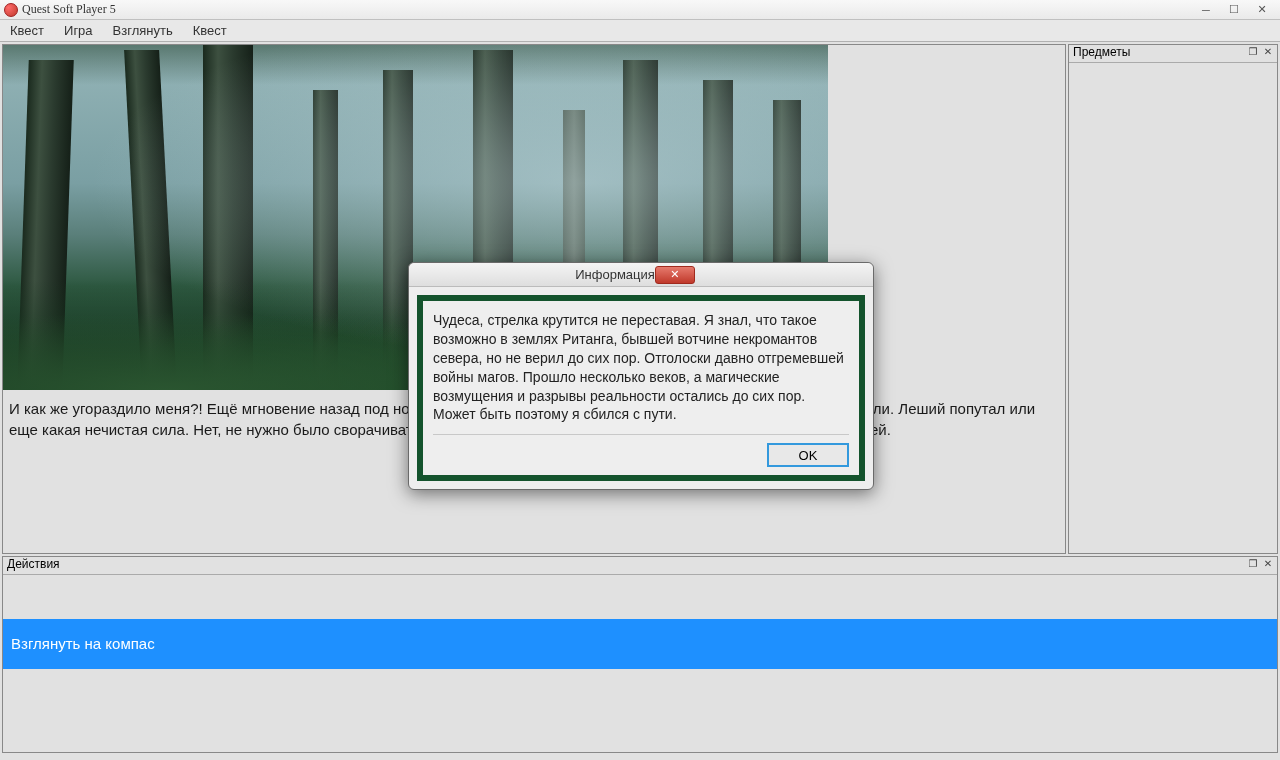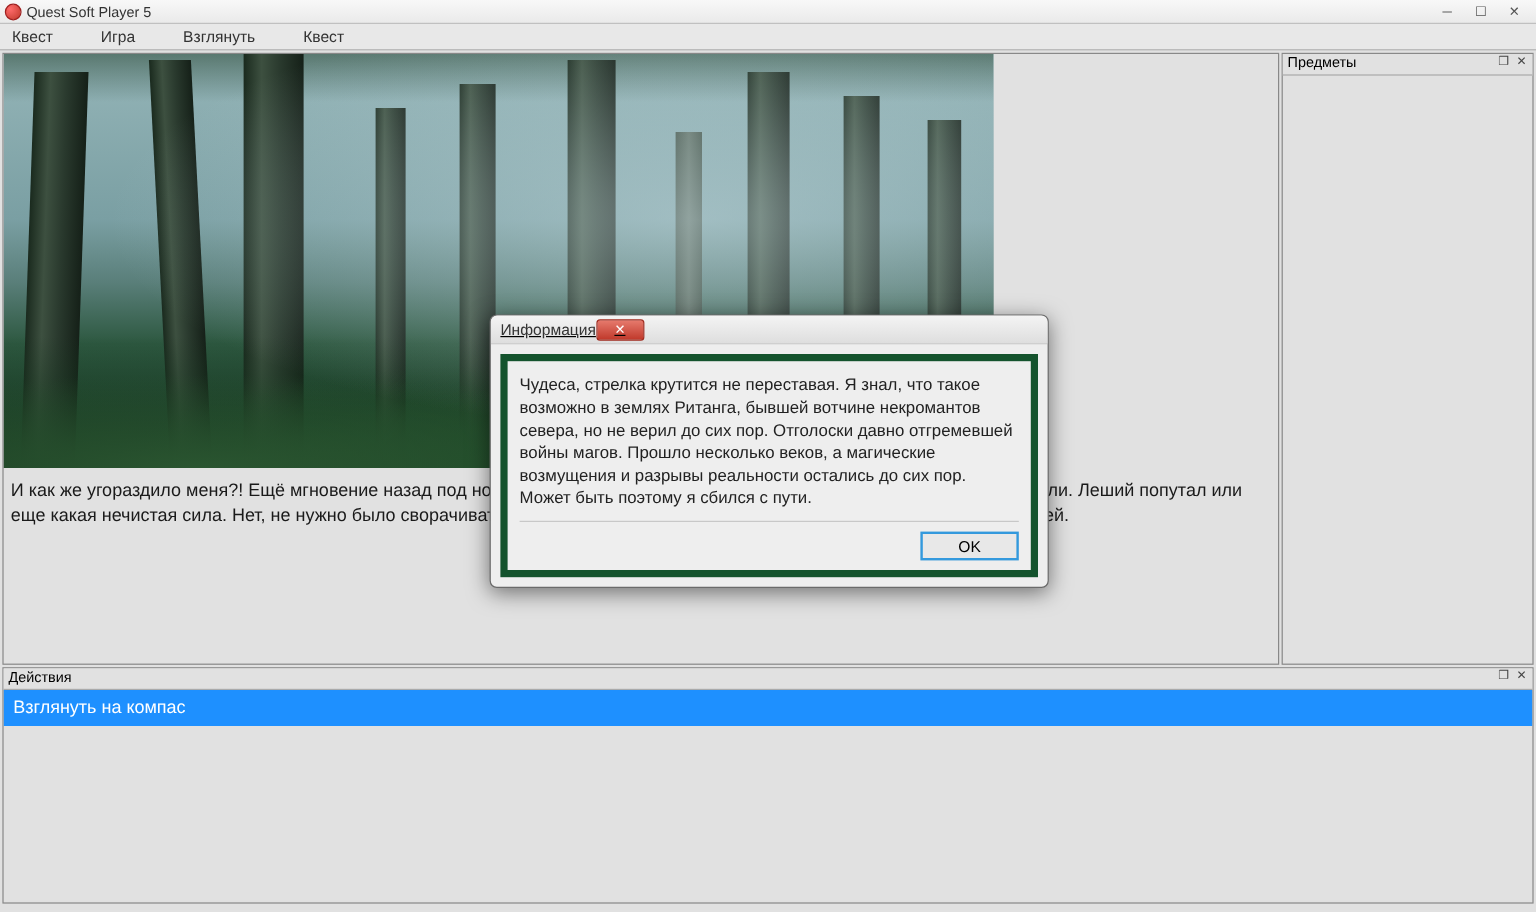--- a/index.html
+++ b/index.html
@@ -14,21 +14,21 @@
 }
 .titlebar {
   height: 20px;
   background: linear-gradient(#f8f8f8, #eaeaea);
   border-bottom: 1px solid #c0c0c0;
   display: flex;
   align-items: center;
   padding: 0 4px;
   justify-content: space-between;
 }
-.titlebar-left { display: flex; align-items: center; gap: 4px; }
+.titlebar-left { display: flex; align-items: center; gap: 4px; font-family: Liberation Serif, serif; }
 .app-icon {
   width: 14px; height: 14px;
   border-radius: 50%;
   background: radial-gradient(circle at 30% 30%, #ff6b6b, #c0392b);
   border: 1px solid #a02020;
 }
 .title-text { font-size: 12px; color: #333; }
 .window-controls { display: flex; gap: 0; }
 .winbtn {
   width: 28px; height: 16px;
@@ -38,21 +38,20 @@
   border: 1px solid transparent;
   cursor: pointer;
 }
 
 .menubar {
   height: 22px;
   background: #e8e8e8;
   border-bottom: 1px solid #b0b0b0;
   display: flex;
   align-items: stretch;
-  gap: 20px;
 }
 .menu-item {
   padding: 0 10px;
   display: flex;
   align-items: center;
   font-size: 13px;
   color: #333;
   cursor: pointer;
 }
 
@@ -119,27 +118,28 @@
 .panel-controls { display: flex; gap: 1px; }
 .panel-ctrl { width: 14px; height: 14px; text-align: center; font-size: 10px; line-height: 12px; cursor: pointer; color: #444; border: 1px solid transparent; }
 
 .actions-panel {
   border: 1px solid #888;
   margin: 0 2px 2px 2px;
   background: #e1e1e1;
   height: 197px;
   display: flex;
   flex-direction: column;
+  gap: 44px;
 }
 .actions-list {
   flex: 1;
   overflow: auto;
 }
 .action-item {
-  padding: 6px 8px;
+  padding: 16px 8px;
   font-size: 15px;
   color: #1a1a1a;
   cursor: pointer;
   border-bottom: 1px solid transparent;
 }
 .action-item.selected {
   background: #1e90ff;
   color: #fff;
 }
 
@@ -156,27 +156,26 @@
   background: #eeeeee;
   border: 1px solid #6a6a6a;
   box-shadow: 0 4px 18px rgba(0,0,0,0.5);
   border-radius: 6px;
   pointer-events: auto;
 }
 .modal-titlebar {
   height: 24px;
   display: flex;
   align-items: center;
-  justify-content: flex-start;
+  justify-content: center;
   padding: 0 20px 0 8px;
   border-top-left-radius: 6px;
   border-top-right-radius: 6px;
   background: linear-gradient(#f4f4f4, #dedede);
   border-bottom: 1px solid #bbb;
-  text-decoration: underline;
 }
 .modal-title { font-size: 13px; color: #333; }
 .modal-close {
   width: 40px; height: 18px;
   background: linear-gradient(#e67a6d, #c0392b);
   border: 1px solid #a02a1e;
   border-radius: 3px;
   color: #fff;
   display: flex; align-items: center; justify-content: center;
   font-size: 11px;

